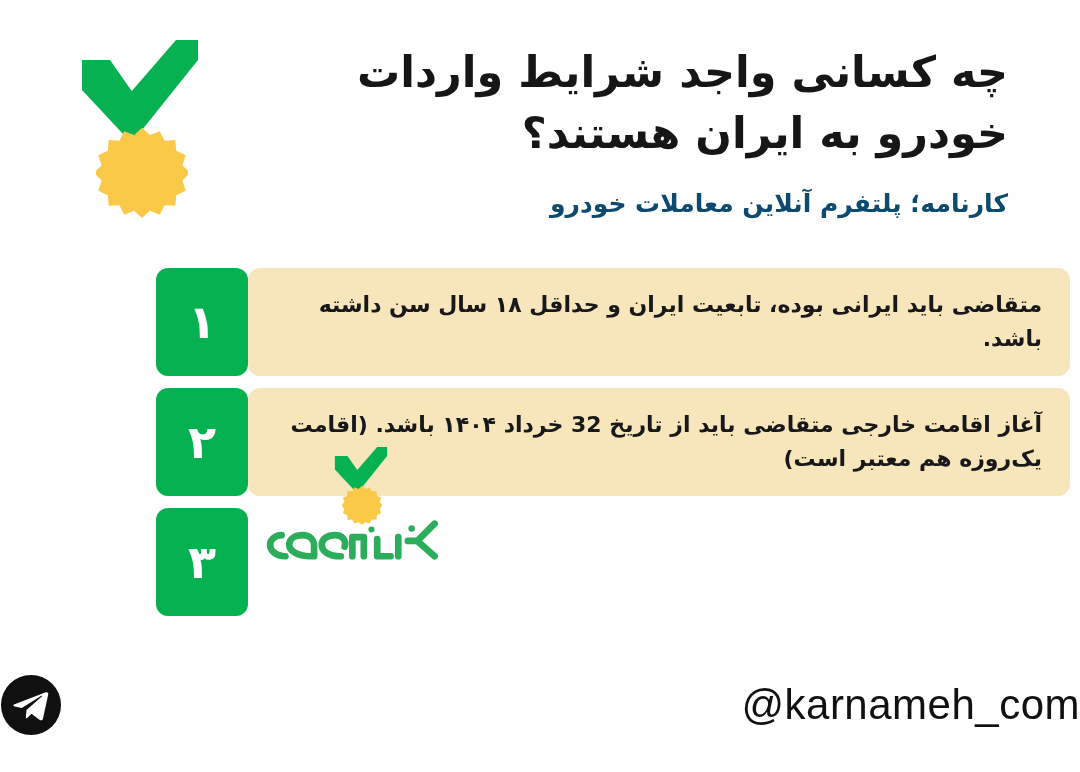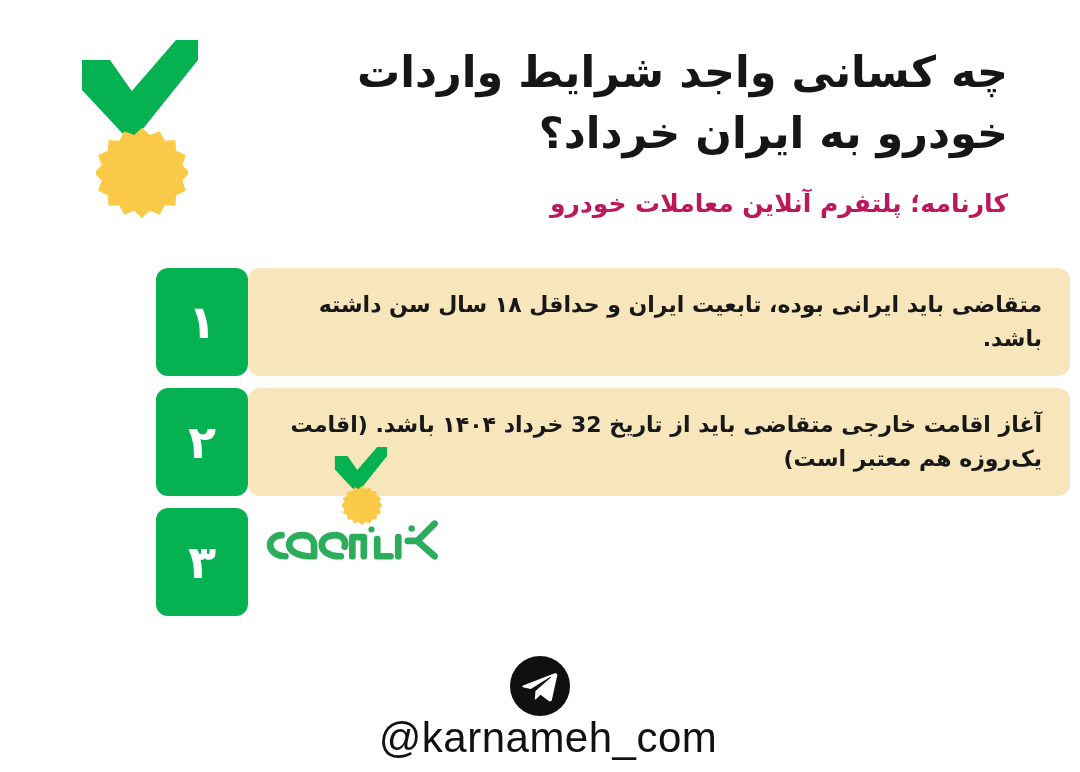--- a/index.html
+++ b/index.html
@@ -65,21 +65,21 @@
     line-height: 1.42;
     letter-spacing: 0px;
     direction: rtl;
     margin: 0;
   }
   .subheadline {
     margin: 22px 0 0 0;
     font-family: "DejaVu Sans", "Liberation Sans", sans-serif;
     font-size: 25px;
     font-weight: bold;
-    color: #be185d;
+    color: #0c4a6e;
     direction: rtl;
     line-height: 1.4;
   }
 
   
   .rows {
     position: absolute;
     left: 0;
     top: 268px;
     width: 1080px;
@@ -172,23 +172,22 @@
   }
 
   
   .footer {
     position: absolute;
     left: 0;
     top: 655px;
     width: 1080px;
     height: 100px;
     display: flex;
-    flex-direction: column;
     align-items: center;
-    justify-content: flex-start;
+    justify-content: space-between;
     direction: ltr;
   }
   .tg-icon {
     width: 62px;
     height: 62px;
     flex: 0 0 62px;
   }
   .tg-handle {
     font-family: "Liberation Sans", "DejaVu Sans", sans-serif;
     font-size: 42px;
@@ -212,21 +211,21 @@
         <path d="M44 97 L58 97 L118 22 L118 2 L96 2 L44 62 Z" fill="#06B152"></path>
       </svg>
       <svg class="seal" viewBox="0 0 100 100">
         <path d="M50 2 L58.5 9.8 L69.3 5.6 L74.6 15.9 L86.2 15.2 L87.2 26.8 L97.6 31.7 L93.9 42.7 L102 51 L93.9 59.3 L97.6 70.3 L87.2 75.2 L86.2 86.8 L74.6 86.1 L69.3 96.4 L58.5 92.2 L50 100 L41.5 92.2 L30.7 96.4 L25.4 86.1 L13.8 86.8 L12.8 75.2 L2.4 70.3 L6.1 59.3 L-2 51 L6.1 42.7 L2.4 31.7 L12.8 26.8 L13.8 15.2 L25.4 15.9 L30.7 5.6 L41.5 9.8 Z" fill="#FBC948"></path>
       </svg>
     </div>
 
     <div class="headline-wrap">
       <h1 class="headline">
         <span>چه کسانی واجد شرایط واردات</span><br>
-        <span>خودرو به ایران خرداد؟</span>
+        <span>خودرو به ایران هستند؟</span>
       </h1>
       <div class="subheadline">کارنامه؛ پلتفرم آنلاین معاملات خودرو</div>
     </div>
   </div>
 
   <div class="rows">
 
     <div class="row">
       <div class="badge">۱</div>
       <div class="panel">

